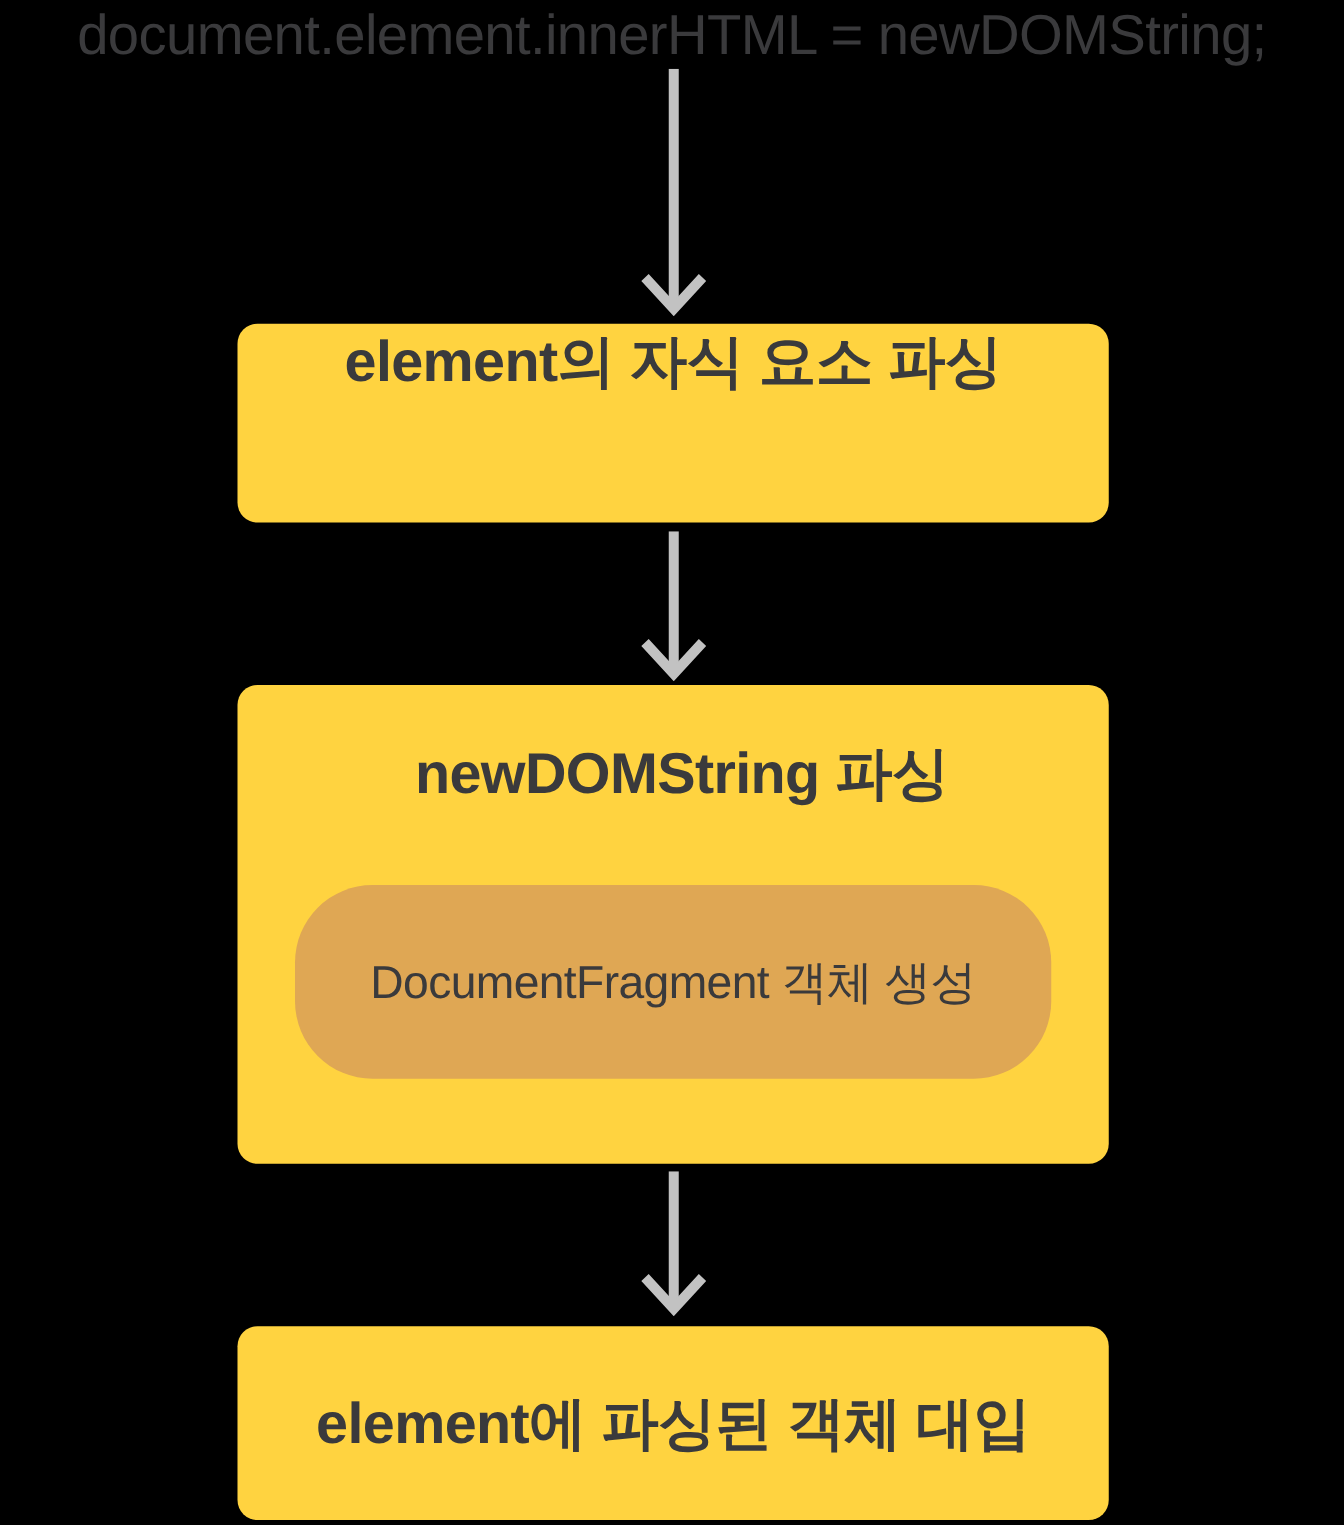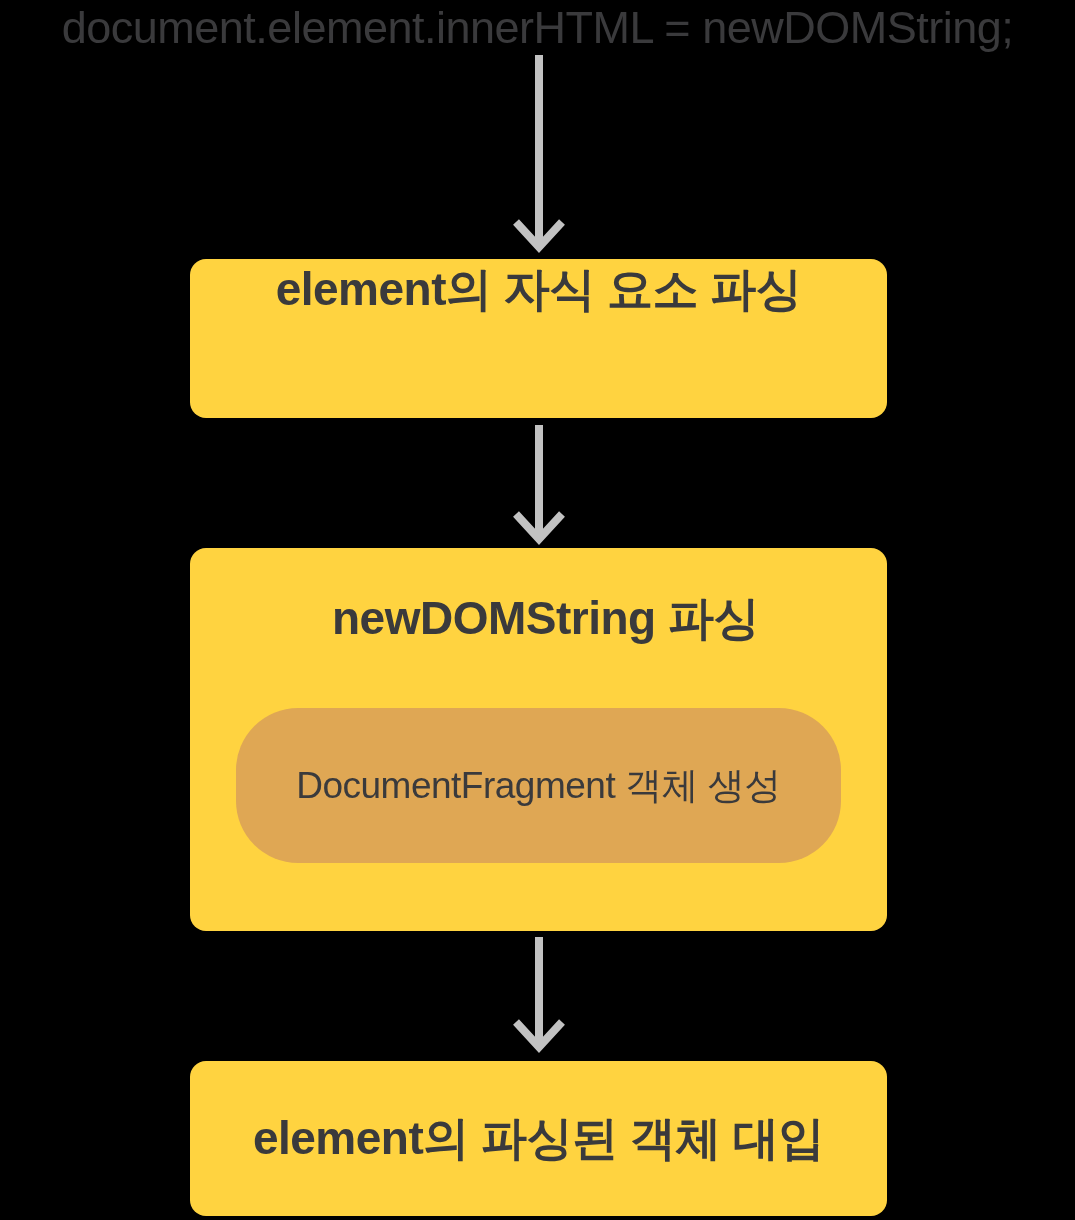--- a/index.html
+++ b/index.html
@@ -84,16 +84,16 @@
       <span class="substep-label">DocumentFragment 객체 생성</span>
     </div>
   </div>
 
   <svg class="arrow arrow-3" viewBox="0 0 60 116" xmlns="http://www.w3.org/2000/svg">
     <line x1="30" y1="0" x2="30" y2="109" stroke="currentColor" stroke-width="8"></line>
     <polyline points="7,85 30,110 53,85" fill="none" stroke="currentColor" stroke-width="8"></polyline>
   </svg>
 
   <div class="step-box box-3">
-    <span class="step-label">element의 파싱된 객체 대입</span>
+    <span class="step-label">element에 파싱된 객체 대입</span>
   </div>
 
 </div>
 
 </body></html>

